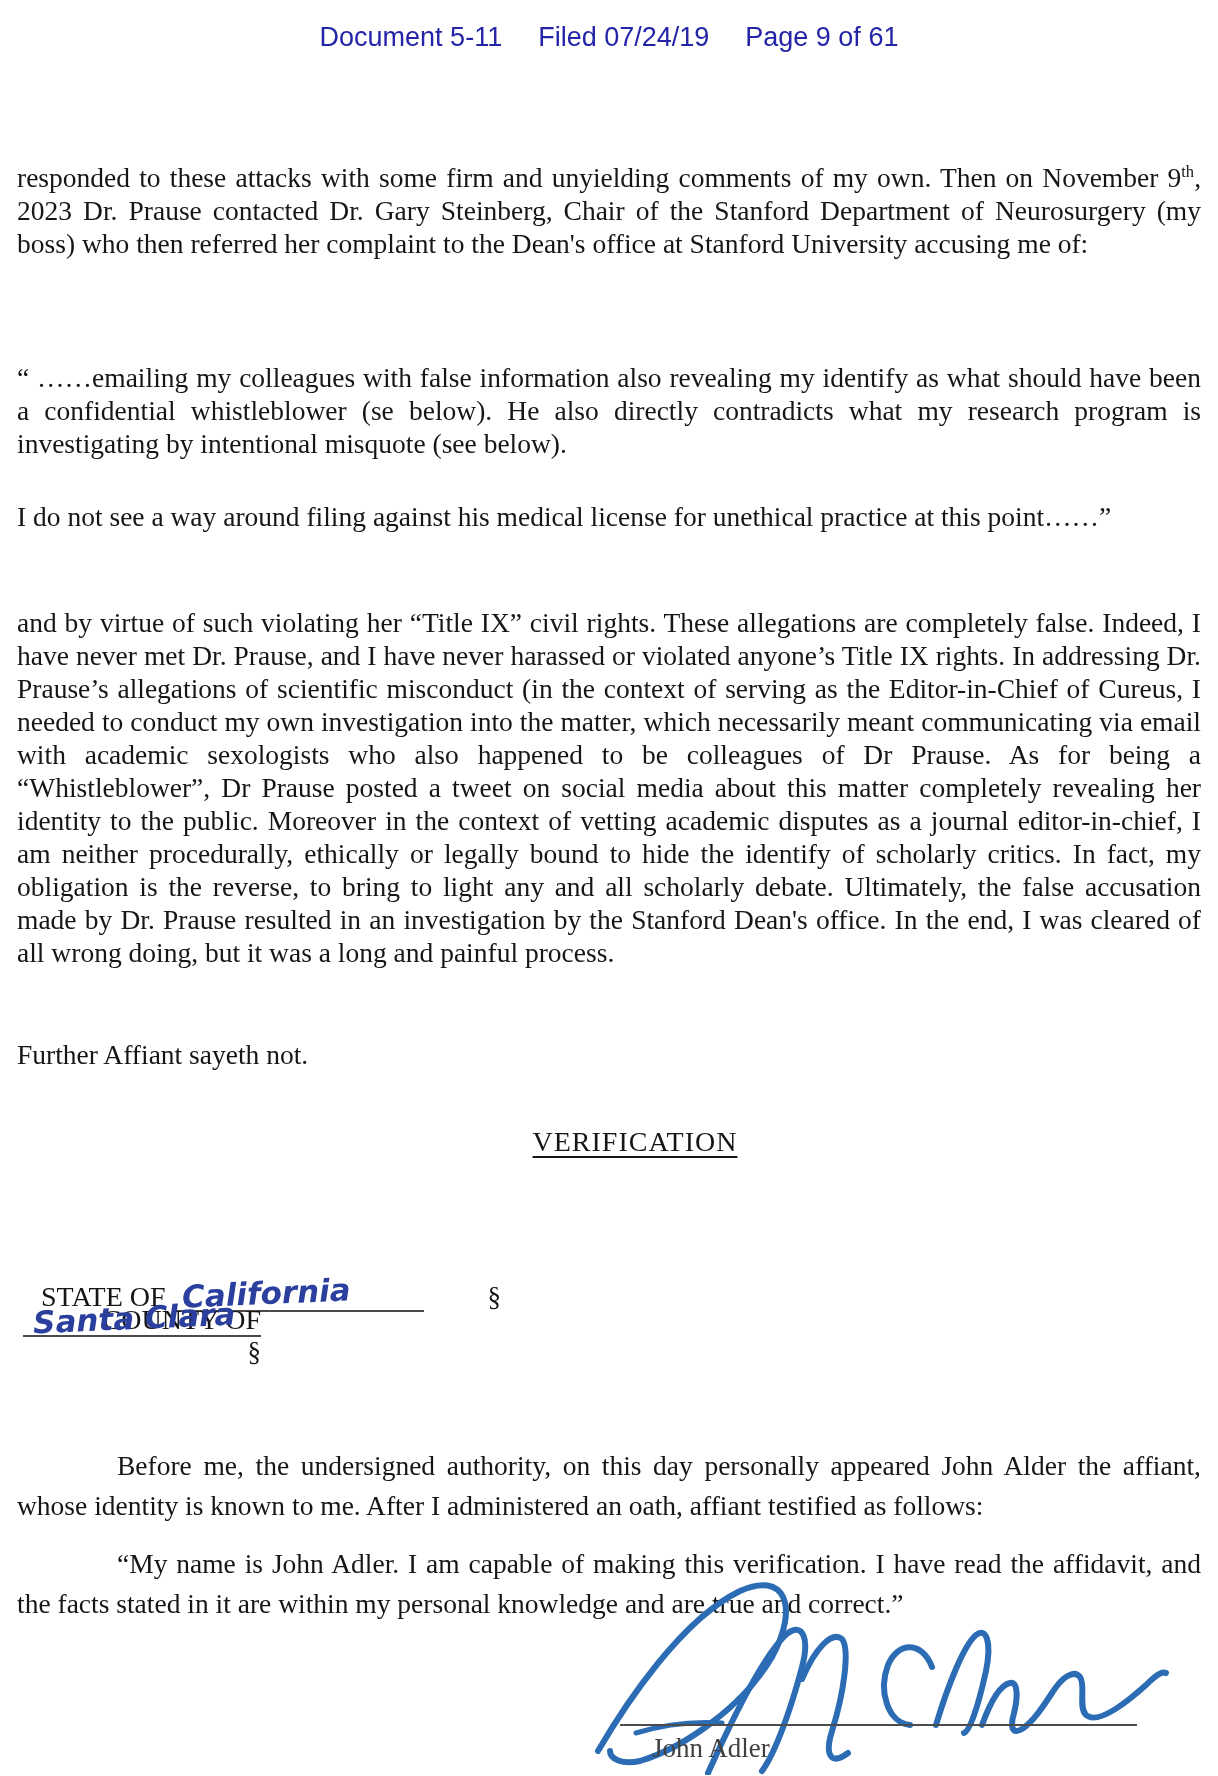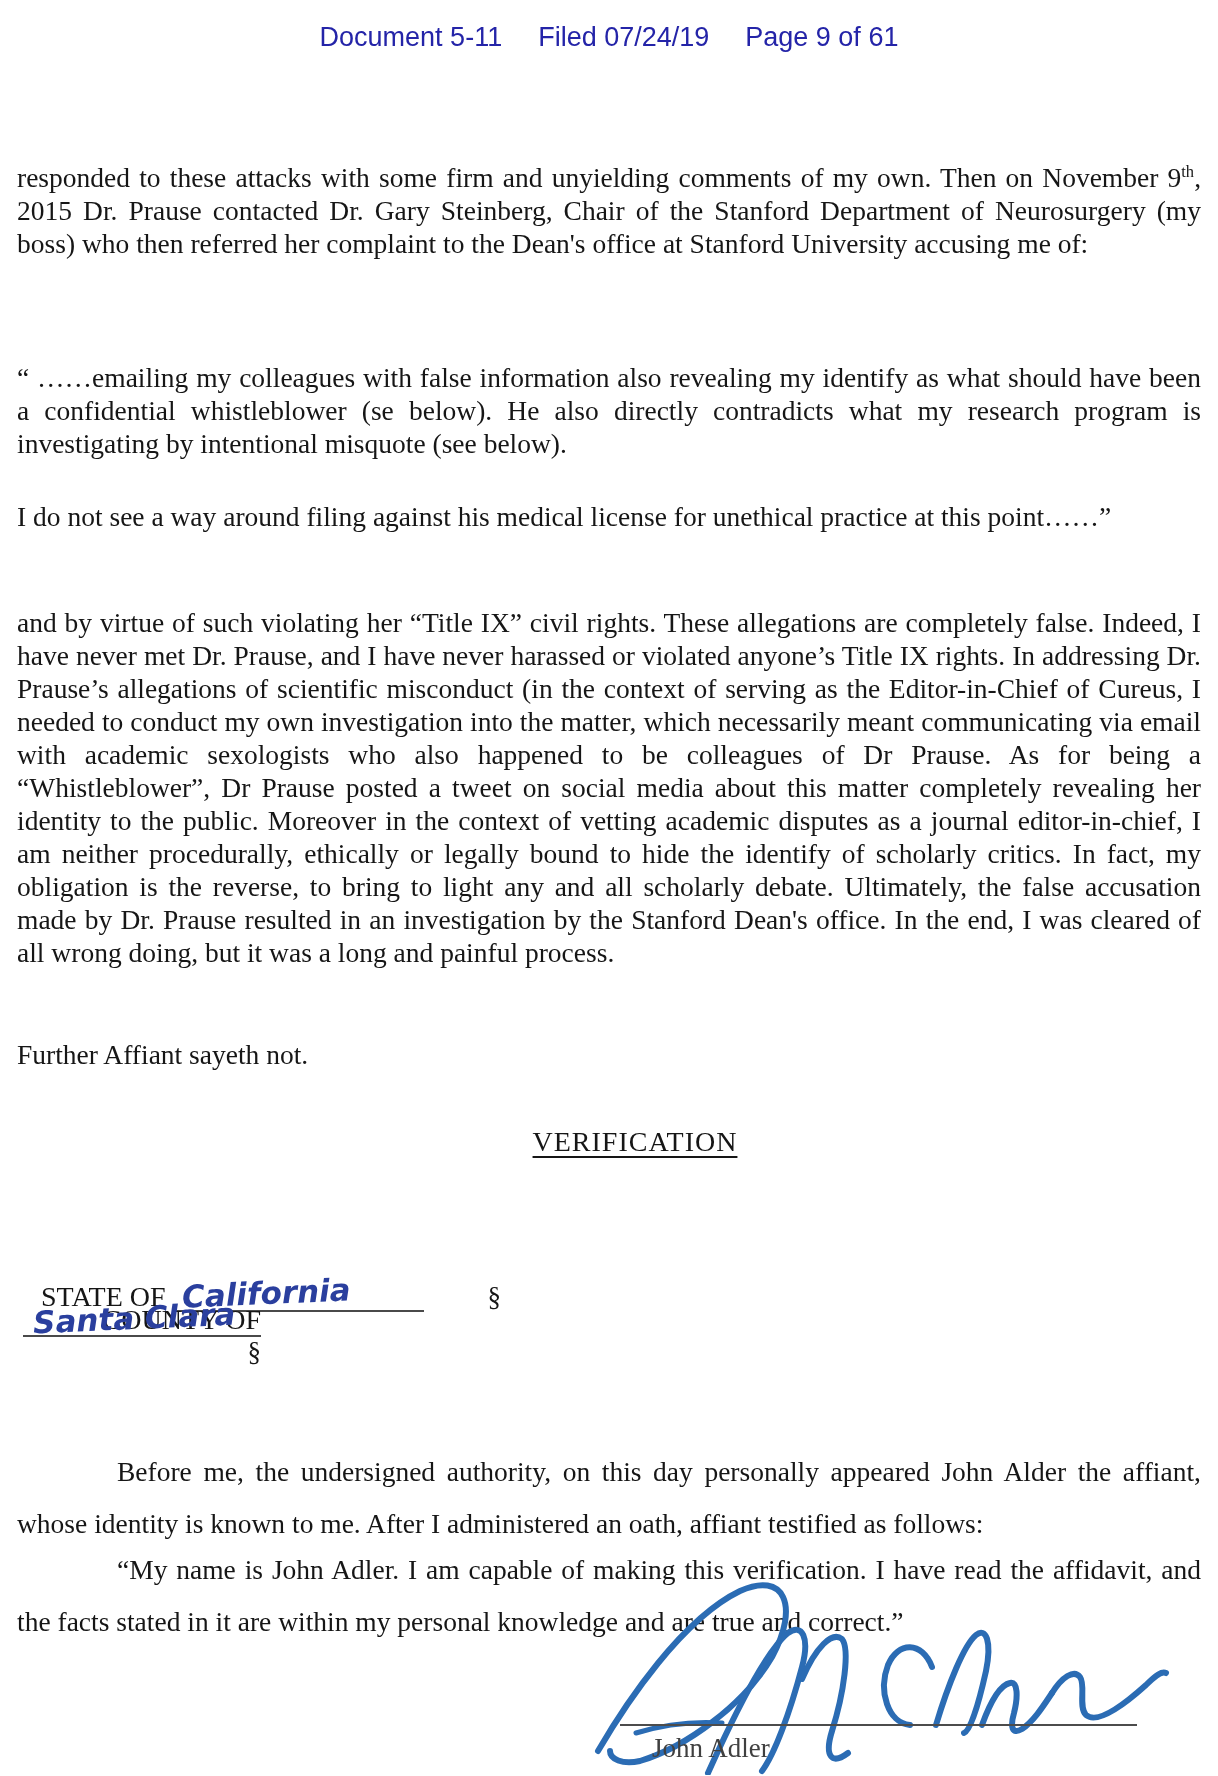--- a/index.html
+++ b/index.html
@@ -37,21 +37,21 @@
   }
   .fill-state{width:252px;}
   .fill-county{width:238px;}
   .hand{
     position:absolute;bottom:2px;left:10px;
     font-family:"DejaVu Sans",sans-serif;font-style:italic;font-weight:bold;
     color:#2a3f9e;font-size:31px;transform:rotate(-2.5deg);white-space:nowrap;
   }
   .section-sym{margin-left:64px;font-size:27px;align-self:flex-end;}
   .row-county .section-sym{margin-left:78px;}
-  .verif-par{line-height:52px;}
+  .verif-par{line-height:40px;}
   .indent{text-indent:100px;}
   .sig-wrap{position:absolute;left:540px;top:1575px;width:660px;height:200px;}
   .sig-svg{position:absolute;left:0;top:0;}
   .sig-line{
     position:absolute;left:80px;top:149px;width:517px;height:0;
     border-top:2px solid #4c4c4c;
   }
   .sig-name{
     position:absolute;left:112px;top:158px;
     font-size:27px;color:#404040;
@@ -61,21 +61,21 @@
 <body>
 
 <div class="page">
 
   <div class="court-header">
     <span>Document 5-11</span>
     <span>Filed 07/24/19</span>
     <span>Page 9 of 61</span>
   </div>
 
-  <p class="block just" style="top:133px"><span>responded to these attacks with some firm and unyielding comments of my own.  Then on November 9</span><sup class="ord">th</sup><span>, 2015 Dr. Prause contacted Dr. Gary Steinberg, Chair of the Stanford Department of Neurosurgery (my boss) who then referred her complaint to the Dean's office at Stanford University accusing me of:</span></p>
+  <p class="block just" style="top:133px"><span>responded to these attacks with some firm and unyielding comments of my own.  Then on November 9</span><sup class="ord">th</sup><span>, 2023 Dr. Prause contacted Dr. Gary Steinberg, Chair of the Stanford Department of Neurosurgery (my boss) who then referred her complaint to the Dean's office at Stanford University accusing me of:</span></p>
 
   <p class="block just" style="top:333px">“ ……emailing my colleagues with false information also revealing my identify as what should have been a confidential whistleblower (se below). He also directly contradicts what my research program is investigating by intentional misquote (see below).</p>
 
   <p class="block" style="top:472px">I do not see a way around filing against his medical license for unethical practice at this point……”</p>
 
   <p class="block just" style="top:578px">and by virtue of such violating her “Title IX” civil rights.  These allegations are completely false. Indeed, I have never met Dr. Prause, and I have never harassed or violated anyone’s Title IX rights. In addressing Dr. Prause’s allegations of scientific misconduct (in the context of serving as the Editor-in-Chief of Cureus, I needed to conduct my own investigation into the matter, which necessarily meant communicating via email with academic sexologists who also happened to be colleagues of Dr Prause. As for being a “Whistleblower”, Dr Prause posted a tweet on social media about this matter completely revealing her identity to the public. Moreover in the context of vetting academic disputes as a journal editor-in-chief, I am neither procedurally, ethically or legally bound to hide the identify of scholarly critics. In fact, my obligation is the reverse, to bring to light any and all scholarly debate. Ultimately, the false accusation made by Dr. Prause resulted in an investigation by the Stanford Dean's office.  In the end, I was cleared of all wrong doing, but it was a long and painful process.</p>
 
   <p class="block closing" style="top:1010px">Further Affiant sayeth not.</p>
 
   <div class="verif-heading"><span>VERIFICATION</span></div>

